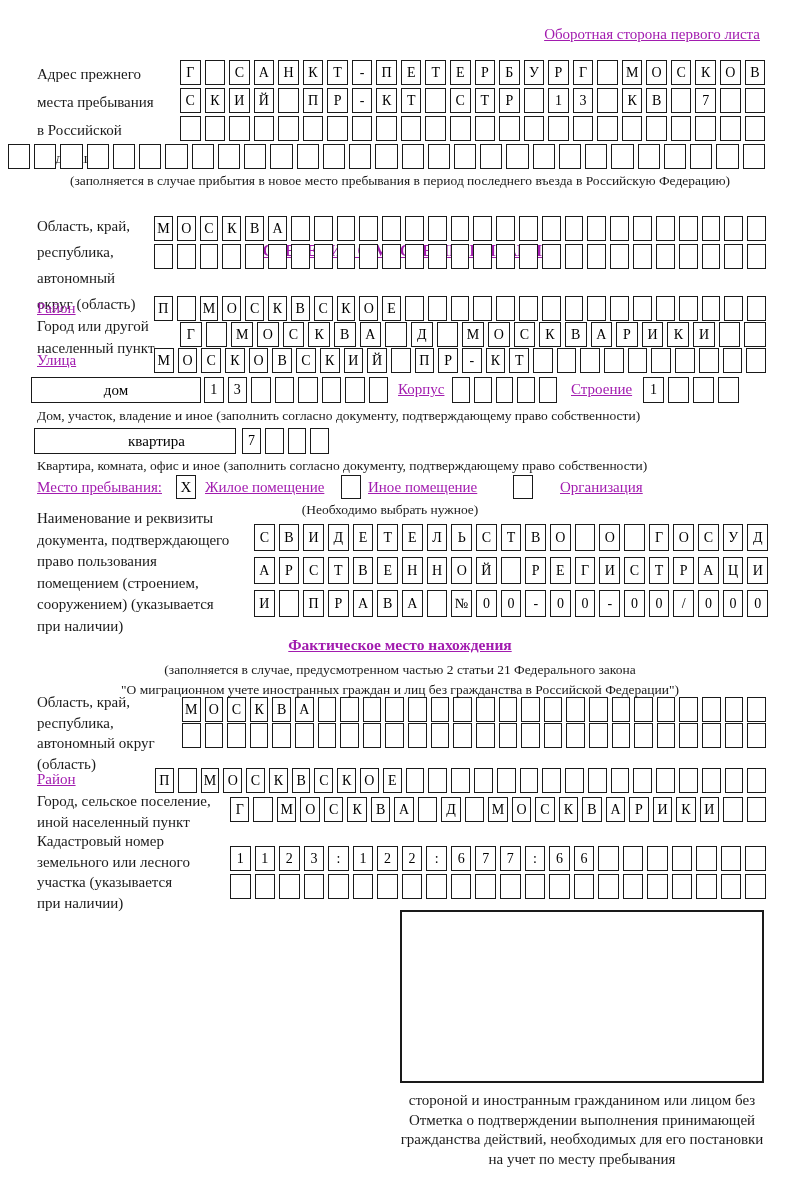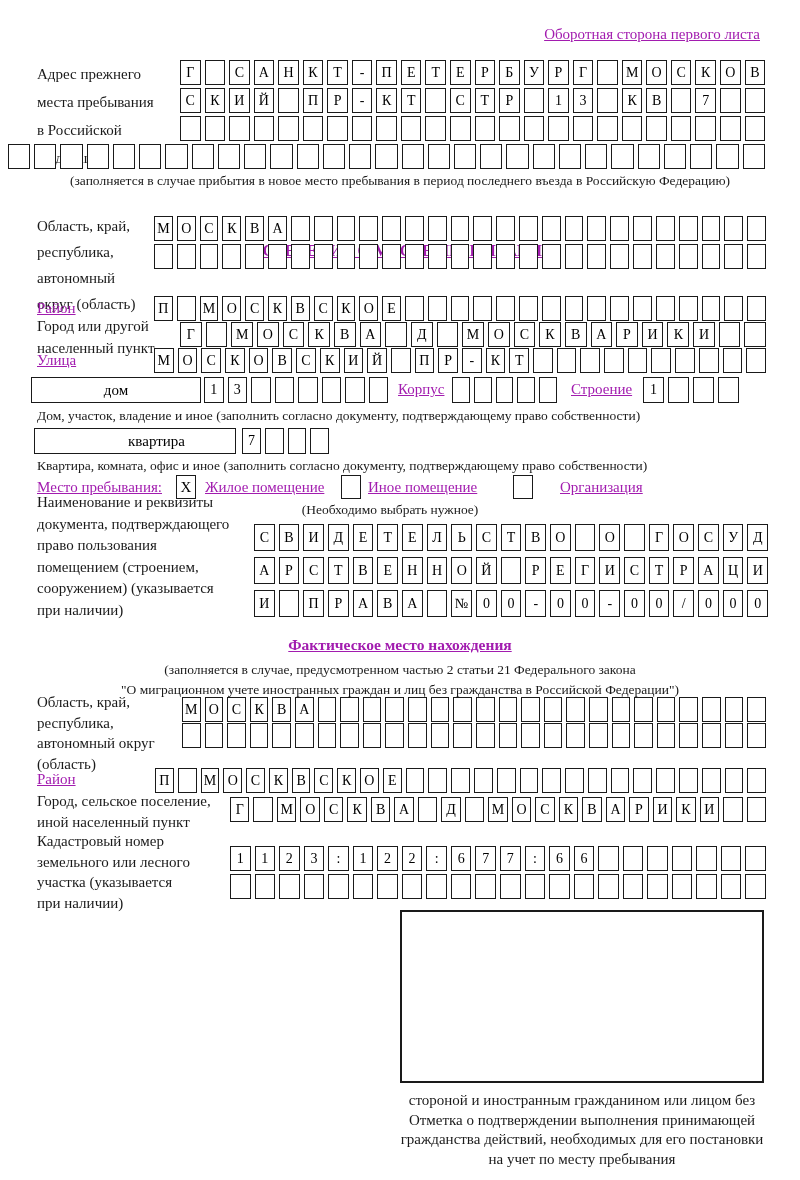--- a/index.html
+++ b/index.html
@@ -341,21 +341,21 @@
 
   <div class="abs lbl" style="left:37px;top:479px;">Место пребывания:</div>
   <div class="checkbox" style="left:176px;top:475px;">X</div>
   <div class="abs lbl" style="left:205px;top:479px;">Жилое помещение</div>
   <div class="checkbox" style="left:341px;top:475px;"></div>
   <div class="abs lbl" style="left:368px;top:479px;">Иное помещение</div>
   <div class="checkbox" style="left:513px;top:475px;"></div>
   <div class="abs lbl" style="left:560px;top:479px;">Организация</div>
   <div class="abs note center" style="left:0;top:502px;width:780px;">(Необходимо выбрать нужное)</div>
 
-  <div class="abs lines-block" style="left:37px;top:492px;line-height:21.5px;">
+  <div class="abs lines-block" style="left:37px;top:508px;line-height:21.5px;">
       <div>Наименование и реквизиты</div>
       <div>документа, подтверждающего</div>
       <div>право пользования</div>
       <div>помещением (строением,</div>
       <div>сооружением) (указывается</div>
       <div>при наличии)</div>
     </div>
   <div class="cellrow tall" style="left:254px;top:524px;width:514px;">
       <span class="cell">С</span>
       <span class="cell">В</span>

